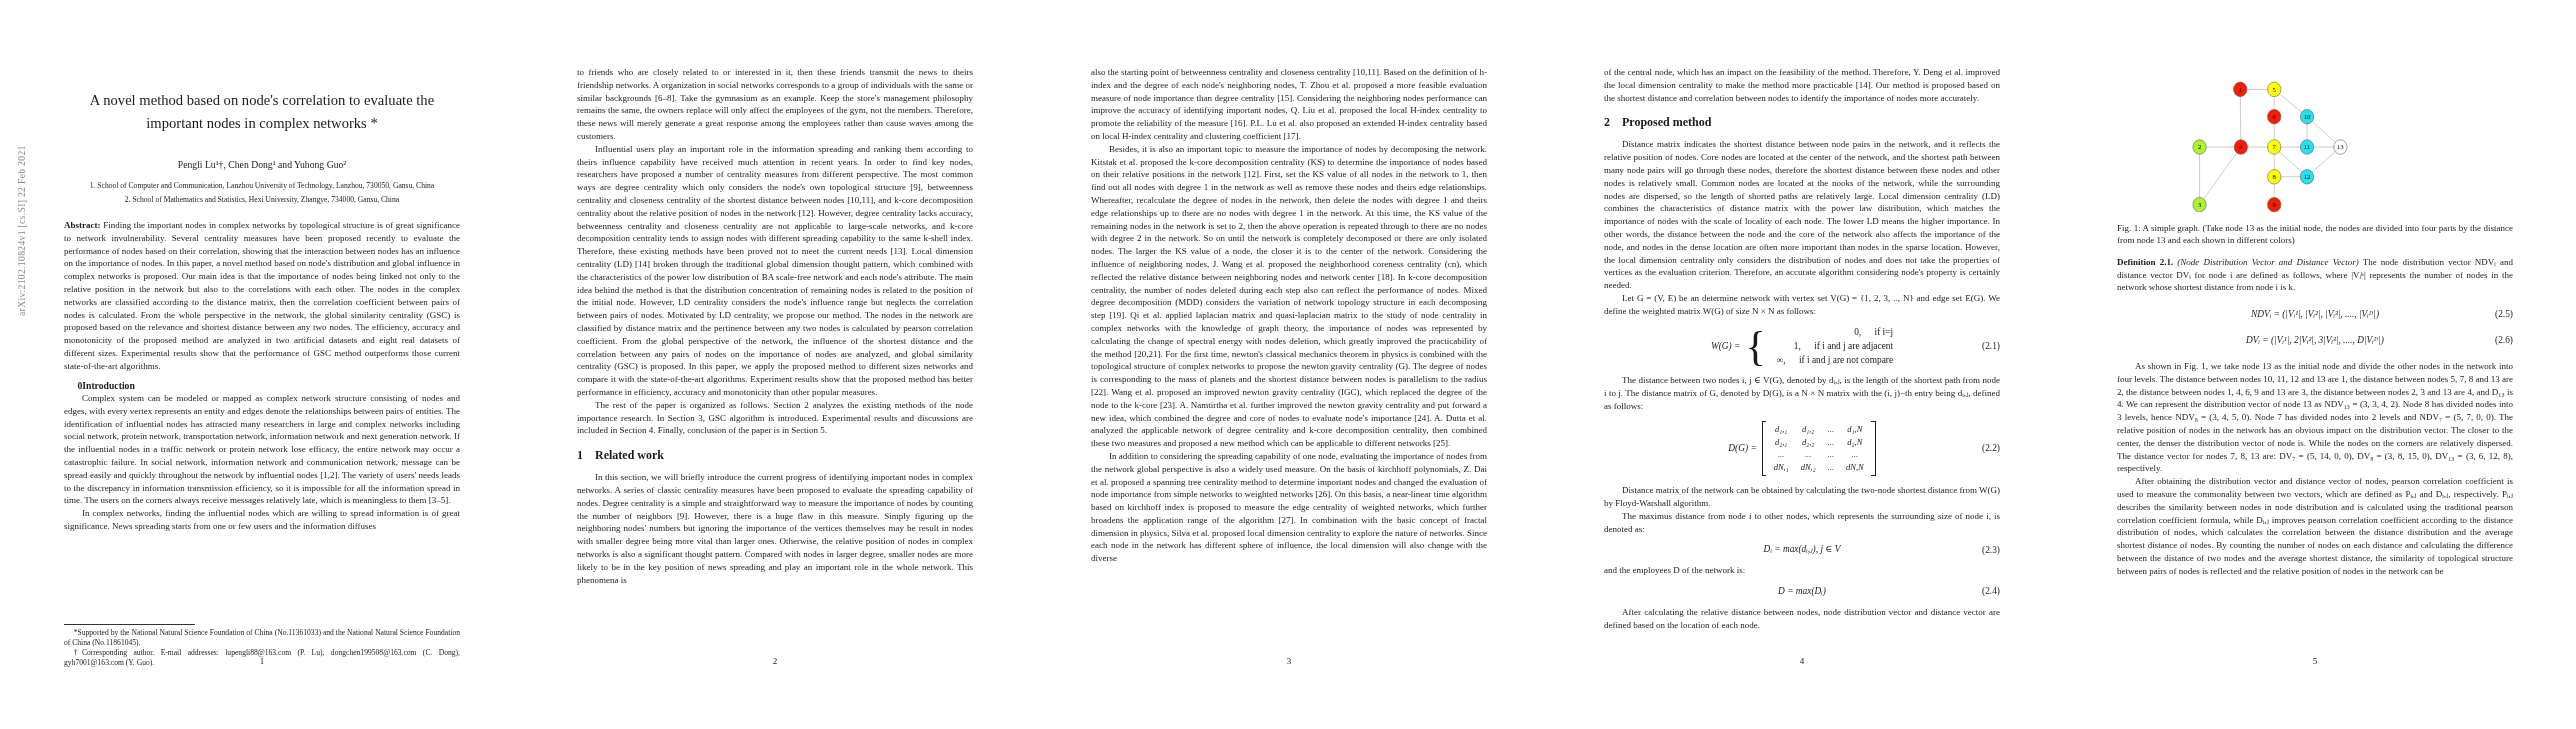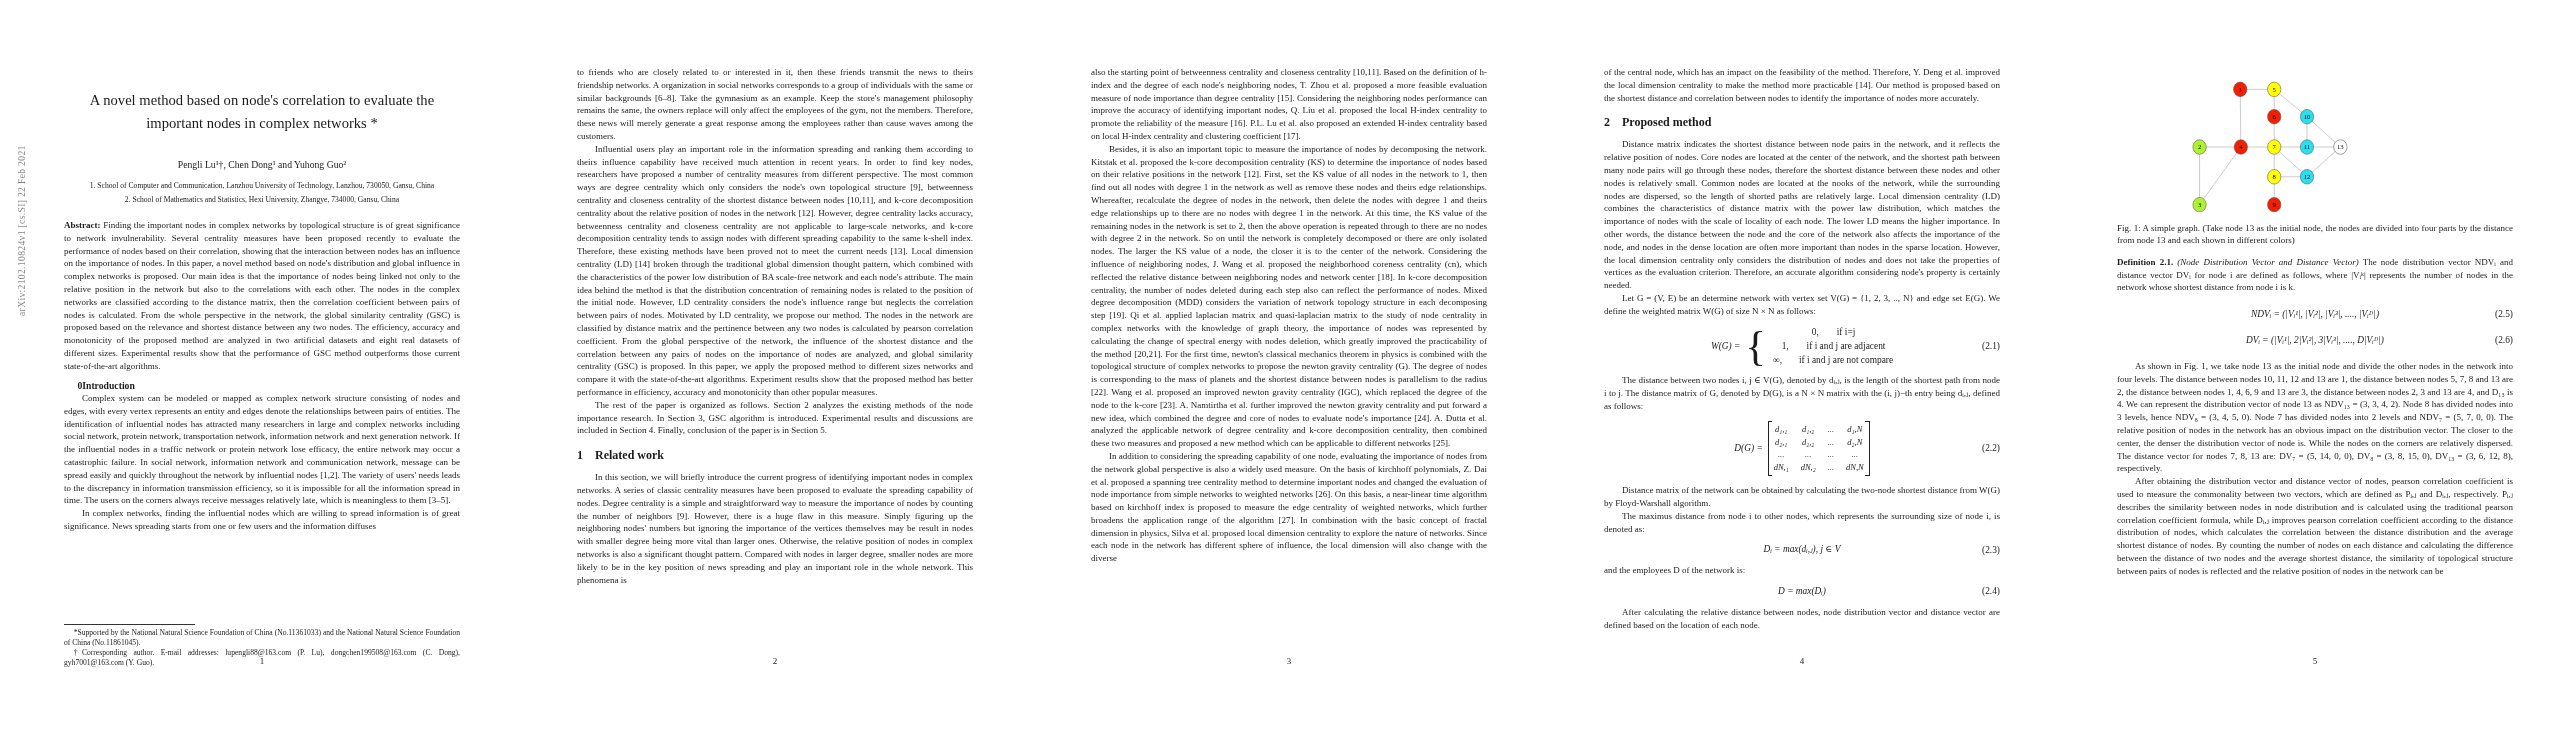--- a/index.html
+++ b/index.html
@@ -25,25 +25,25 @@
   .pagenum{position:absolute;left:0;top:655px;width:396px;text-align:center;font-size:9px;}
   .body-top{padding-top:66px;}
   h2{font-size:12px;line-height:14.6px;margin:11px 0 8.5px 0;text-align:left;font-weight:bold;}
   h2 .secnum{margin-right:12px;}
   .eqrow{position:relative;display:flex;align-items:center;justify-content:center;margin:8px 0;
          font-style:italic;font-size:9.4px;}
   .eqnum{position:absolute;right:0;top:50%;transform:translateY(-50%);font-style:normal;}
   .lhs{margin-right:4.9px;}
   .cases{display:flex;align-items:center;}
   .brace{font-size:43px;font-weight:400;line-height:0.9;font-style:normal;margin-right:3.6px;}
-  .caselines{display:grid;row-gap:1.2px;font-style:normal;text-align:center;}
+  .caselines{display:grid;row-gap:1.2px;font-style:normal;text-align:right;}
   .caseline .val{display:inline-block;min-width:16px;}
   .caseline .cond{margin-left:13.4px;}
   .matrix{display:grid;grid-template-columns:repeat(4,auto);column-gap:12px;row-gap:1.8px;
-          padding:3px 6px;position:relative;font-size:8.5px;line-height:11px;text-align:center;}
+          padding:3px 12px;position:relative;font-size:8.5px;line-height:11px;text-align:center;}
   .matrix::before{content:"";position:absolute;left:0;top:0;bottom:0;width:3.6px;
                   border:0.9px solid #222;border-right:none;}
   .matrix::after{content:"";position:absolute;right:0;top:0;bottom:0;width:3.6px;
                  border:0.9px solid #222;border-left:none;}
   .figwrap{padding-top:0;}
   .figsvg{display:block;margin:12px 0 0 68px;}
   .figcap{margin-top:9.7px;text-align:justify;}
   .defpar{margin-top:8.5px;}
   .def-emph{font-style:italic;}
   .n-red{fill:#f11f00;}

